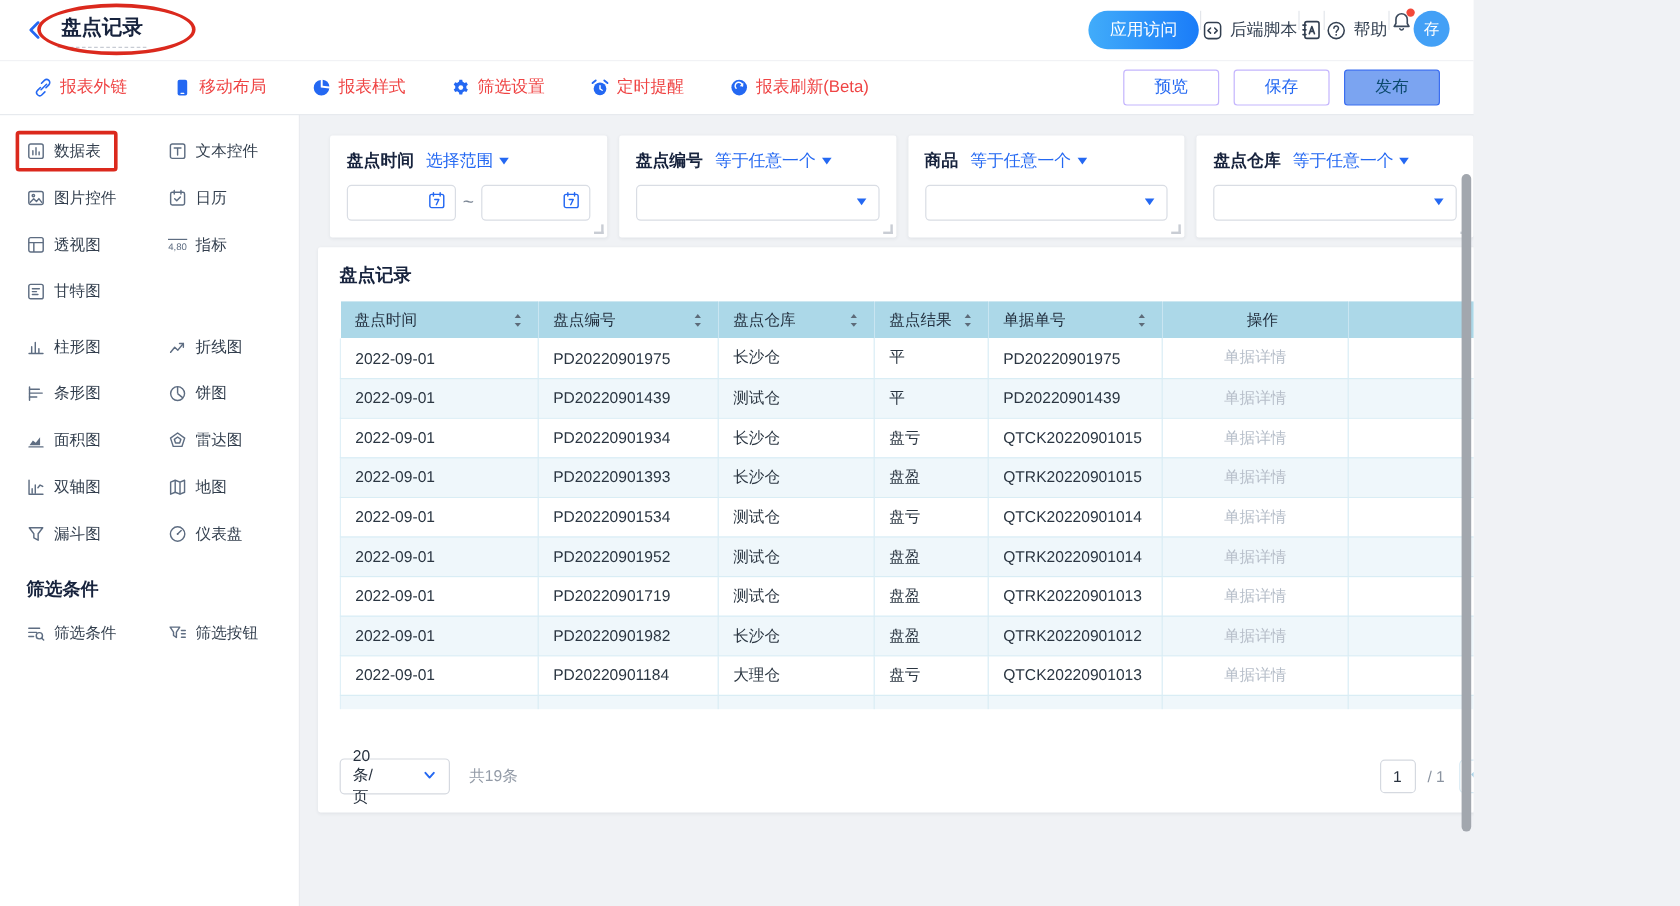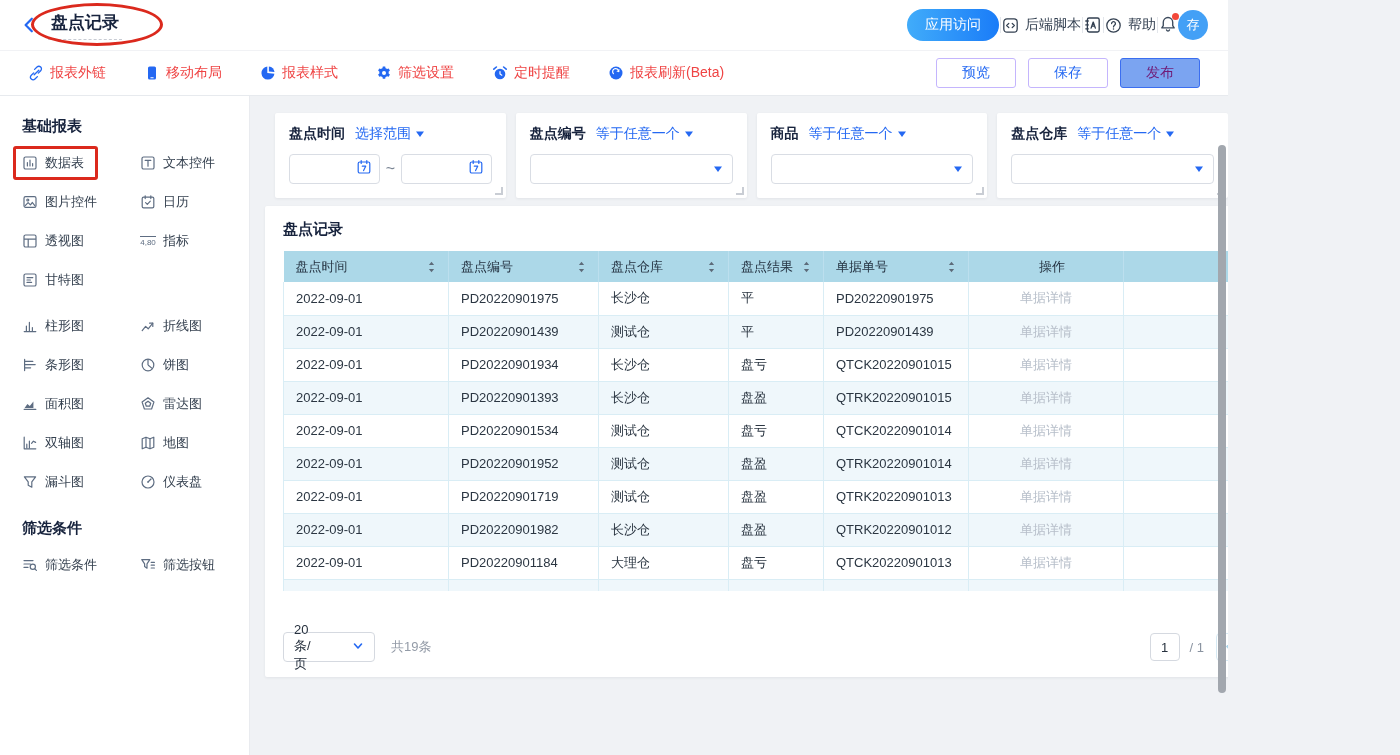--- a/index.html
+++ b/index.html
@@ -5,37 +5,37 @@
   * { box-sizing: border-box; margin: 0; padding: 0; }
   html,body { width:1400px; height:755px; overflow:hidden; }
   body { font-family:"Liberation Sans","DejaVu Sans",sans-serif; background:#F0F2F5; color:#17233D; }
   .app { position:relative; width:1228px; height:755px; }
 
   
   .topbar { height:50px; background:#fff; display:flex; align-items:center; padding:0 20px; position:relative; }
   .back { display:inline-flex; margin-right:10px; cursor:pointer; }
   .page-title { font-size:17px; font-weight:600; color:#17233D; padding:0 3px 5px; border-bottom:1px dashed #C8CCD4; }
   .annot-ellipse { position:absolute; left:31px; top:3px; width:132px; height:43px; border:3px solid #DB291D; border-radius:50%; pointer-events:none; }
-  .tb-right { margin-left:auto; display:flex; align-items:center; gap:1px; font-size:14px; color:#3C4A5C; }
+  .tb-right { margin-left:auto; display:flex; gap:1px; font-size:14px; color:#3C4A5C; }
   .pill { background:linear-gradient(90deg,#41ACFA,#1A7CF8); color:#fff; padding:7px 18px; border-radius:17px; font-size:14px; border:none; cursor:pointer; }
   .sep { width:1px; height:16px; background:#E3E6EB; }
   .tb-item { display:flex; align-items:center; gap:6px; color:#323F50; cursor:pointer; }
   .tb-item svg { display:block; }
   .bell-wrap { position:relative; display:inline-flex; cursor:pointer; }
   .bell-dot { position:absolute; top:-2px; right:-2px; width:7px; height:7px; background:#F3483A; border-radius:50%; }
   .avatar { width:30px; height:30px; border-radius:50%; background:#43A0F6; color:#fff; display:flex; align-items:center; justify-content:center; font-size:13px; cursor:pointer; }
 
   
   .menubar { height:45px; background:#fff; display:flex; align-items:center; padding:0 28px; border-top:1px solid #F1F2F5; box-shadow:0 1px 0 #E7EAEE; position:relative; z-index:2; }
   .menu-left { display:flex; align-items:center; gap:38px; }
   .menu-item { display:flex; align-items:center; gap:6px; color:#ef4444; font-size:14px; cursor:pointer; white-space:nowrap; }
   .mi-icon { display:inline-flex; width:16px; height:16px; color:#2468F2; }
   .menu-right { margin-left:auto; display:flex; gap:12px; }
   .btn { min-width:80px; height:30px; display:flex; align-items:center; justify-content:center; border:1px solid #c4b5fd; border-radius:3px; font-size:14px; color:#2468F2; background:#fff; cursor:pointer; }
-  .btn.primary { background:#7BA4F1; border-color:#3B6EF0; color:#701a75; }
+  .btn.primary { background:#7BA4F1; border-color:#3B6EF0; color:#0c4a6e; }
 
   
   .content { display:flex; height:660px; background:#F0F2F5; }
   .sidebar { width:250px; background:#fff; border-right:1px solid #E9EBEF; padding:22px 0 0 22px; flex:none; }
   .side-title { font-size:15px; font-weight:700; color:#17233D; margin-bottom:18px; }
   .side-grid { display:grid; grid-template-columns:118px 1fr; row-gap:21px; margin-bottom:28px; }
   .side-item { display:flex; align-items:center; gap:7px; font-size:13px; color:#333F4E; position:relative; cursor:grab; width:max-content; padding-right:4px; }
   .si-icon { width:16px; height:16px; display:inline-flex; color:#5E6D82; align-items:center; justify-content:center; }
   .side-item.highlighted::after { content:""; position:absolute; left:-9px; top:-8px; right:-10px; bottom:-8px; border:3px solid #DB291D; border-radius:3px; pointer-events:none; }
   .metric-glyph { font-size:8px; color:#5E6D82; border-top:1.2px solid #5E6D82; padding-top:1px; white-space:nowrap; }
@@ -207,21 +207,20 @@
       <button class="btn">预览</button>
       <button class="btn">保存</button>
       <button class="btn primary">发布</button>
     </div>
   </div>
 
   <div class="content">
 
     <aside class="sidebar">
       <section>
-        <div class="side-title">基础报表</div>
         <div class="side-grid">
 
             <div class="side-item highlighted">
               <span class="si-icon">
                 <svg viewBox="0 0 16 16" width="16" height="16" fill="none" stroke="currentColor" stroke-width="1.2" stroke-linecap="round">
                   <rect x="2" y="2" width="12" height="12" rx="1.6"></rect>
                   <path d="M5.4 11V7.6M8 11V5.2M10.6 11V8.6"></path>
                 </svg>
               </span>
               <span>数据表</span>

